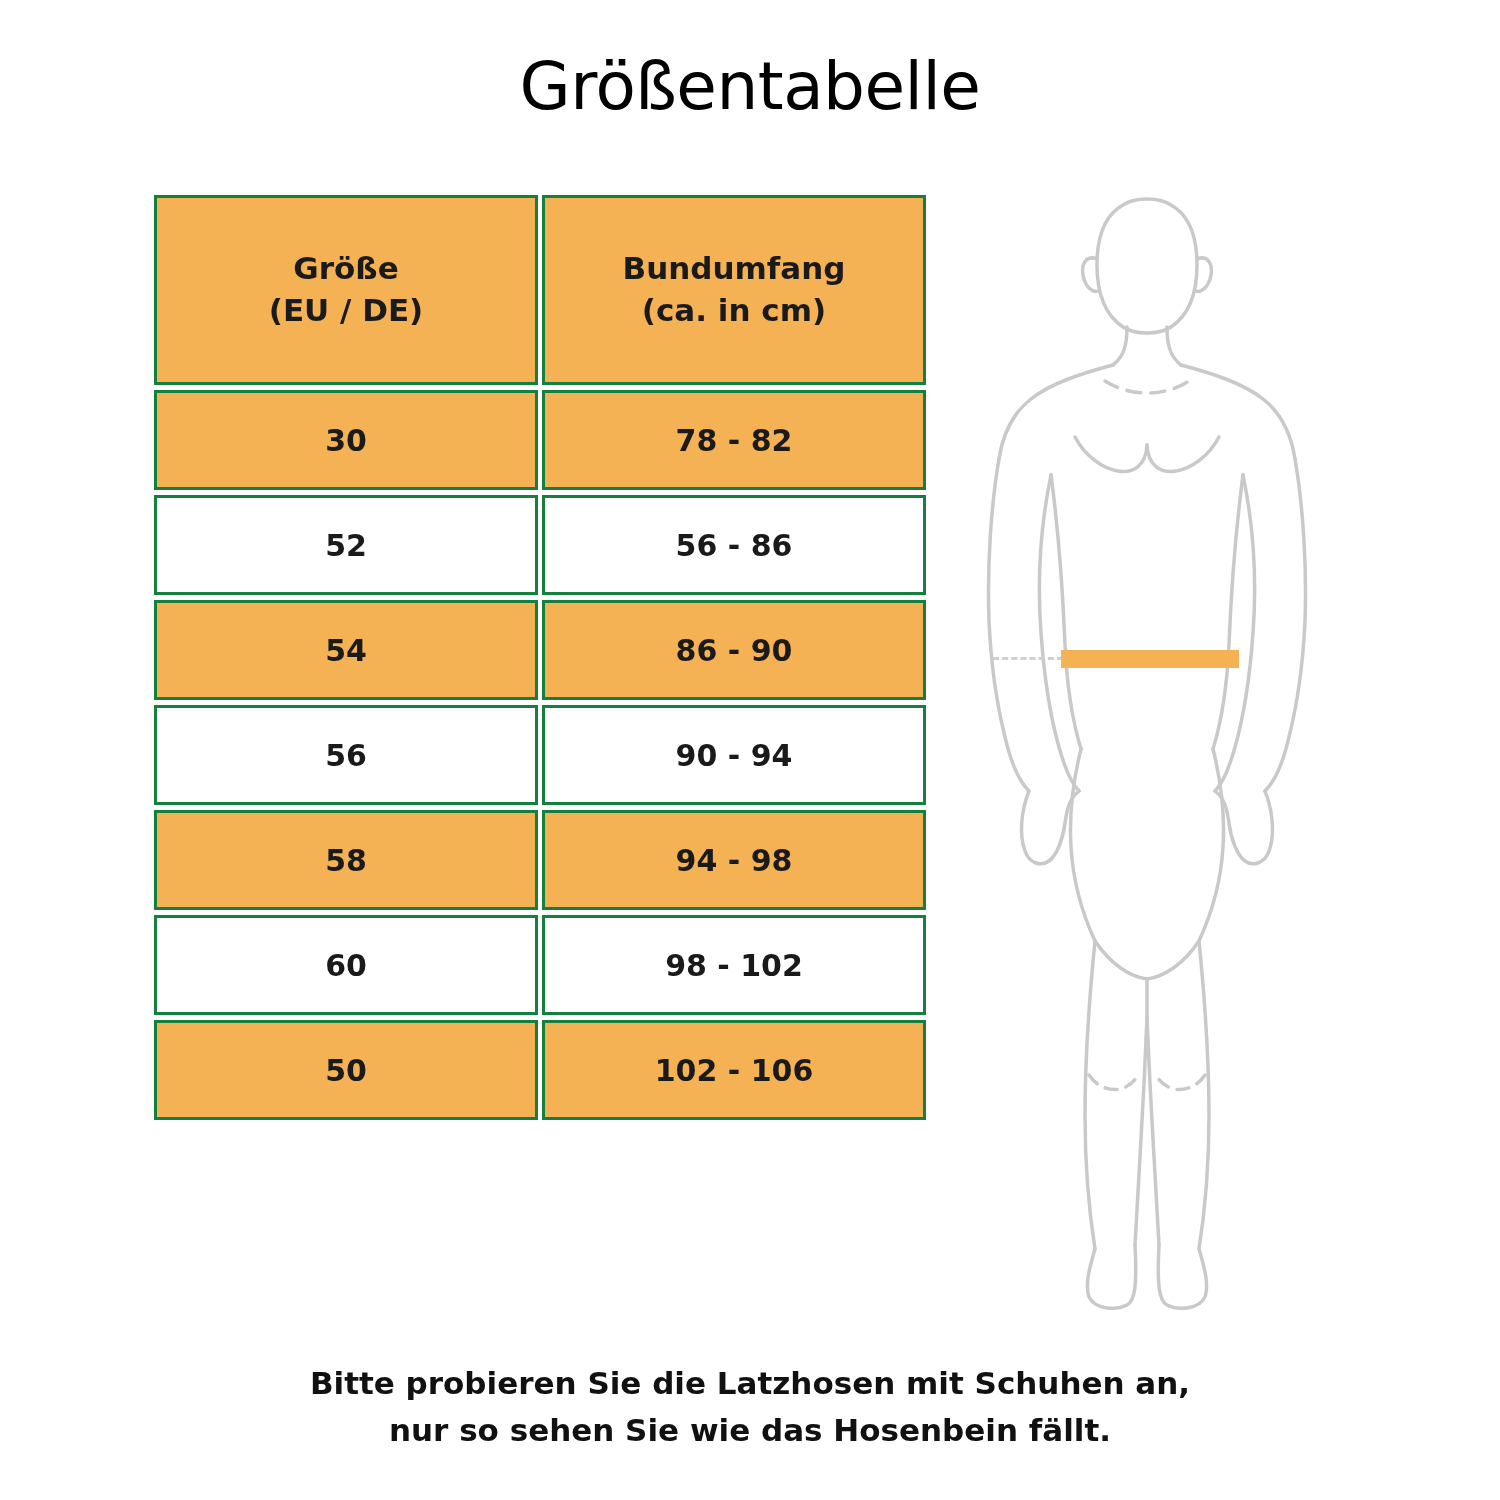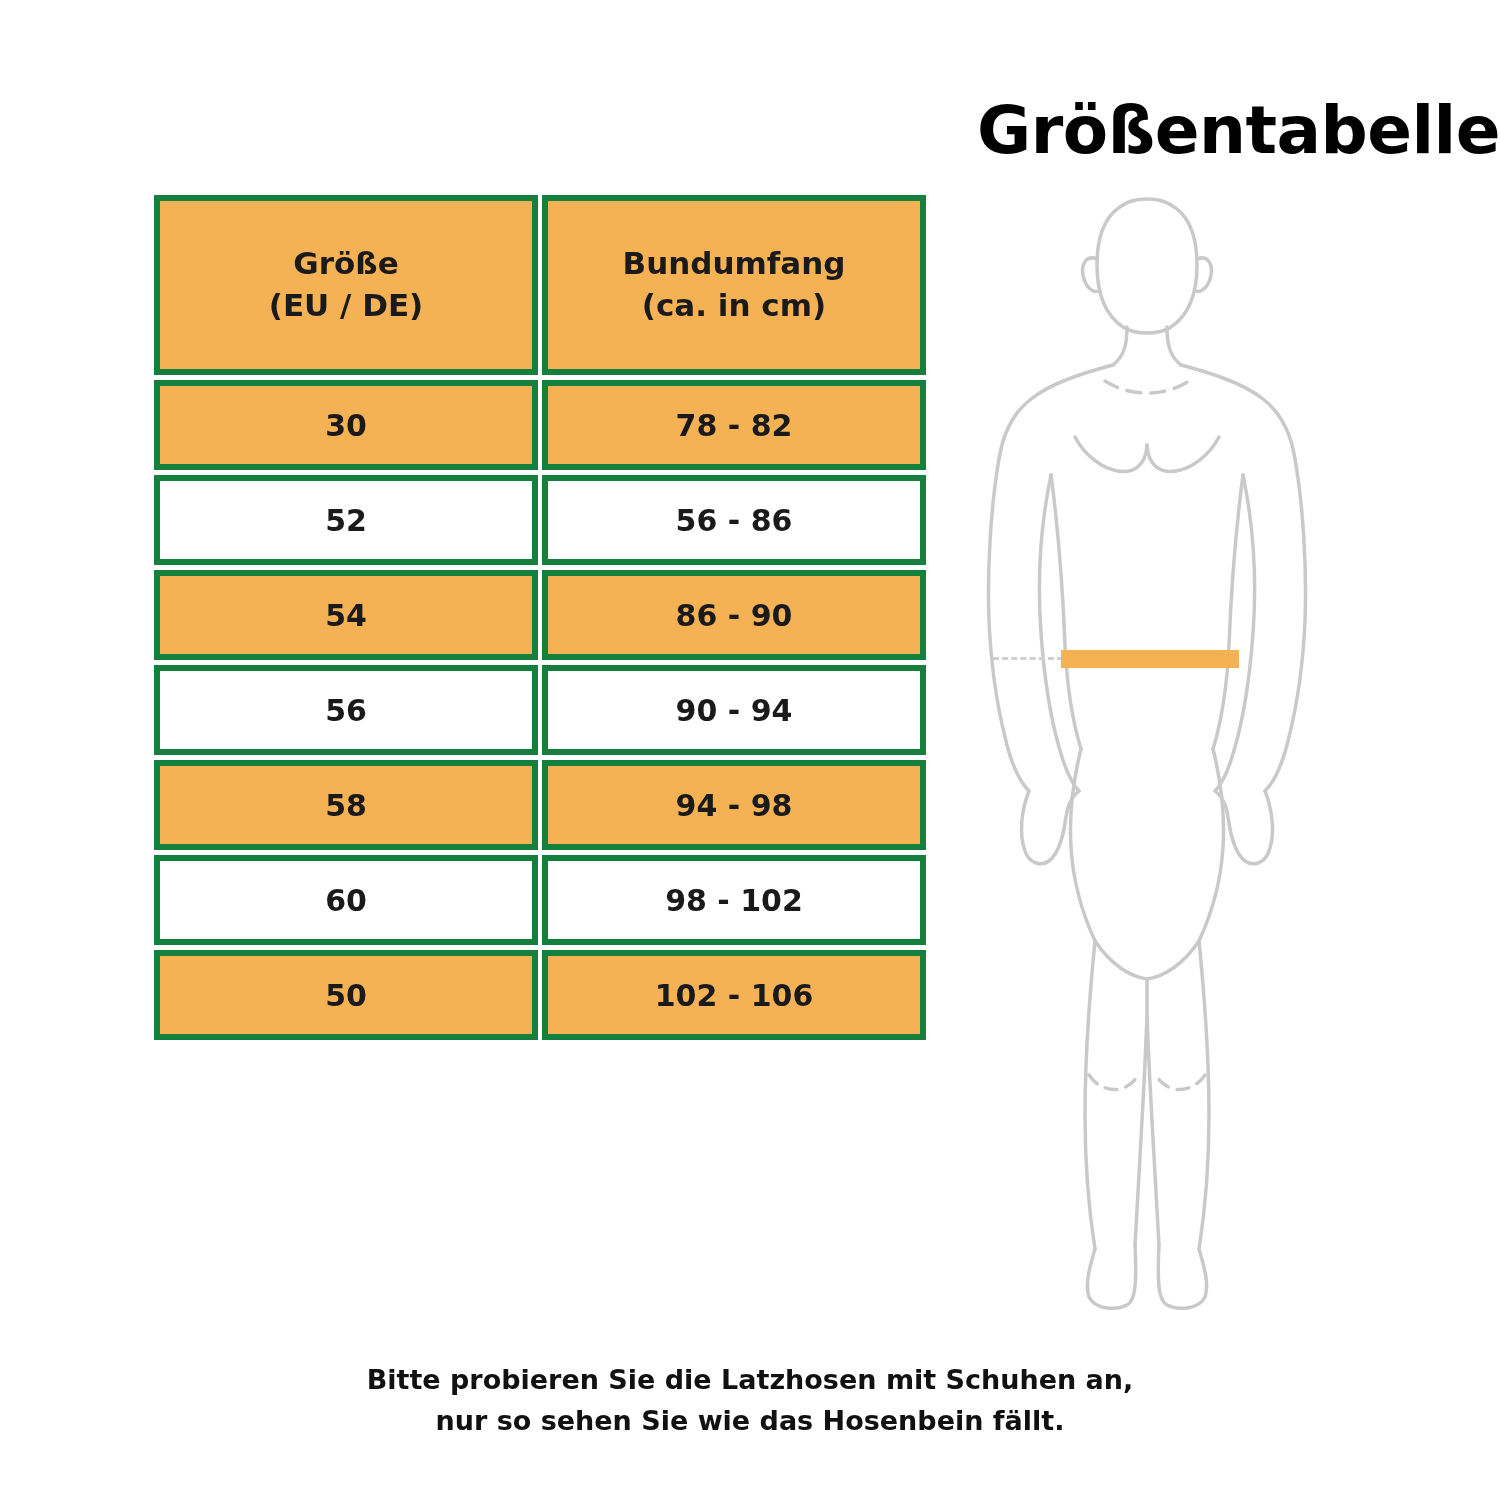--- a/index.html
+++ b/index.html
@@ -21,45 +21,44 @@
     width: 1500px;
     height: 1500px;
   }
 
   
   .title {
     position: absolute;
     top: 48px;
     left: 0;
     width: 1500px;
-    text-align: right;
+    text-align: center;
     font-size: 66px;
-    font-weight: bold;
+    font-weight: normal;
     letter-spacing: -0.5px;
     color: #000;
-    margin-top: 44px;
   }
 
   
   .size-table {
     position: absolute;
     top: 190px;
     left: 150px;
     width: 780px;
     border-collapse: separate;
     border-spacing: 4px 5px;
   }
   .size-table td, .size-table th {
-    border: 6px solid #15803d;
+    border: 3px solid #15803d;
     text-align: center;
     vertical-align: middle;
     font-size: 30px;
     font-weight: bold;
     color: #1a1a1a;
-    padding: 0;
+    padding: 8px;
     height: 78px;
     width: 50%;
     background: #ffffff;
   }
   .size-table th {
     height: 168px;
     font-size: 31px;
     line-height: 1.35;
     background: #f5b255;
   }
@@ -70,21 +69,21 @@
     display: block;
   }
 
   
   .note {
     position: absolute;
     left: 0;
     top: 1360px;
     width: 1500px;
     text-align: center;
-    font-size: 27px;
+    font-size: 31px;
     font-weight: bold;
     line-height: 1.5;
     color: #111;
   }
   .note span {
     display: block;
   }
 
   
   .figure {

